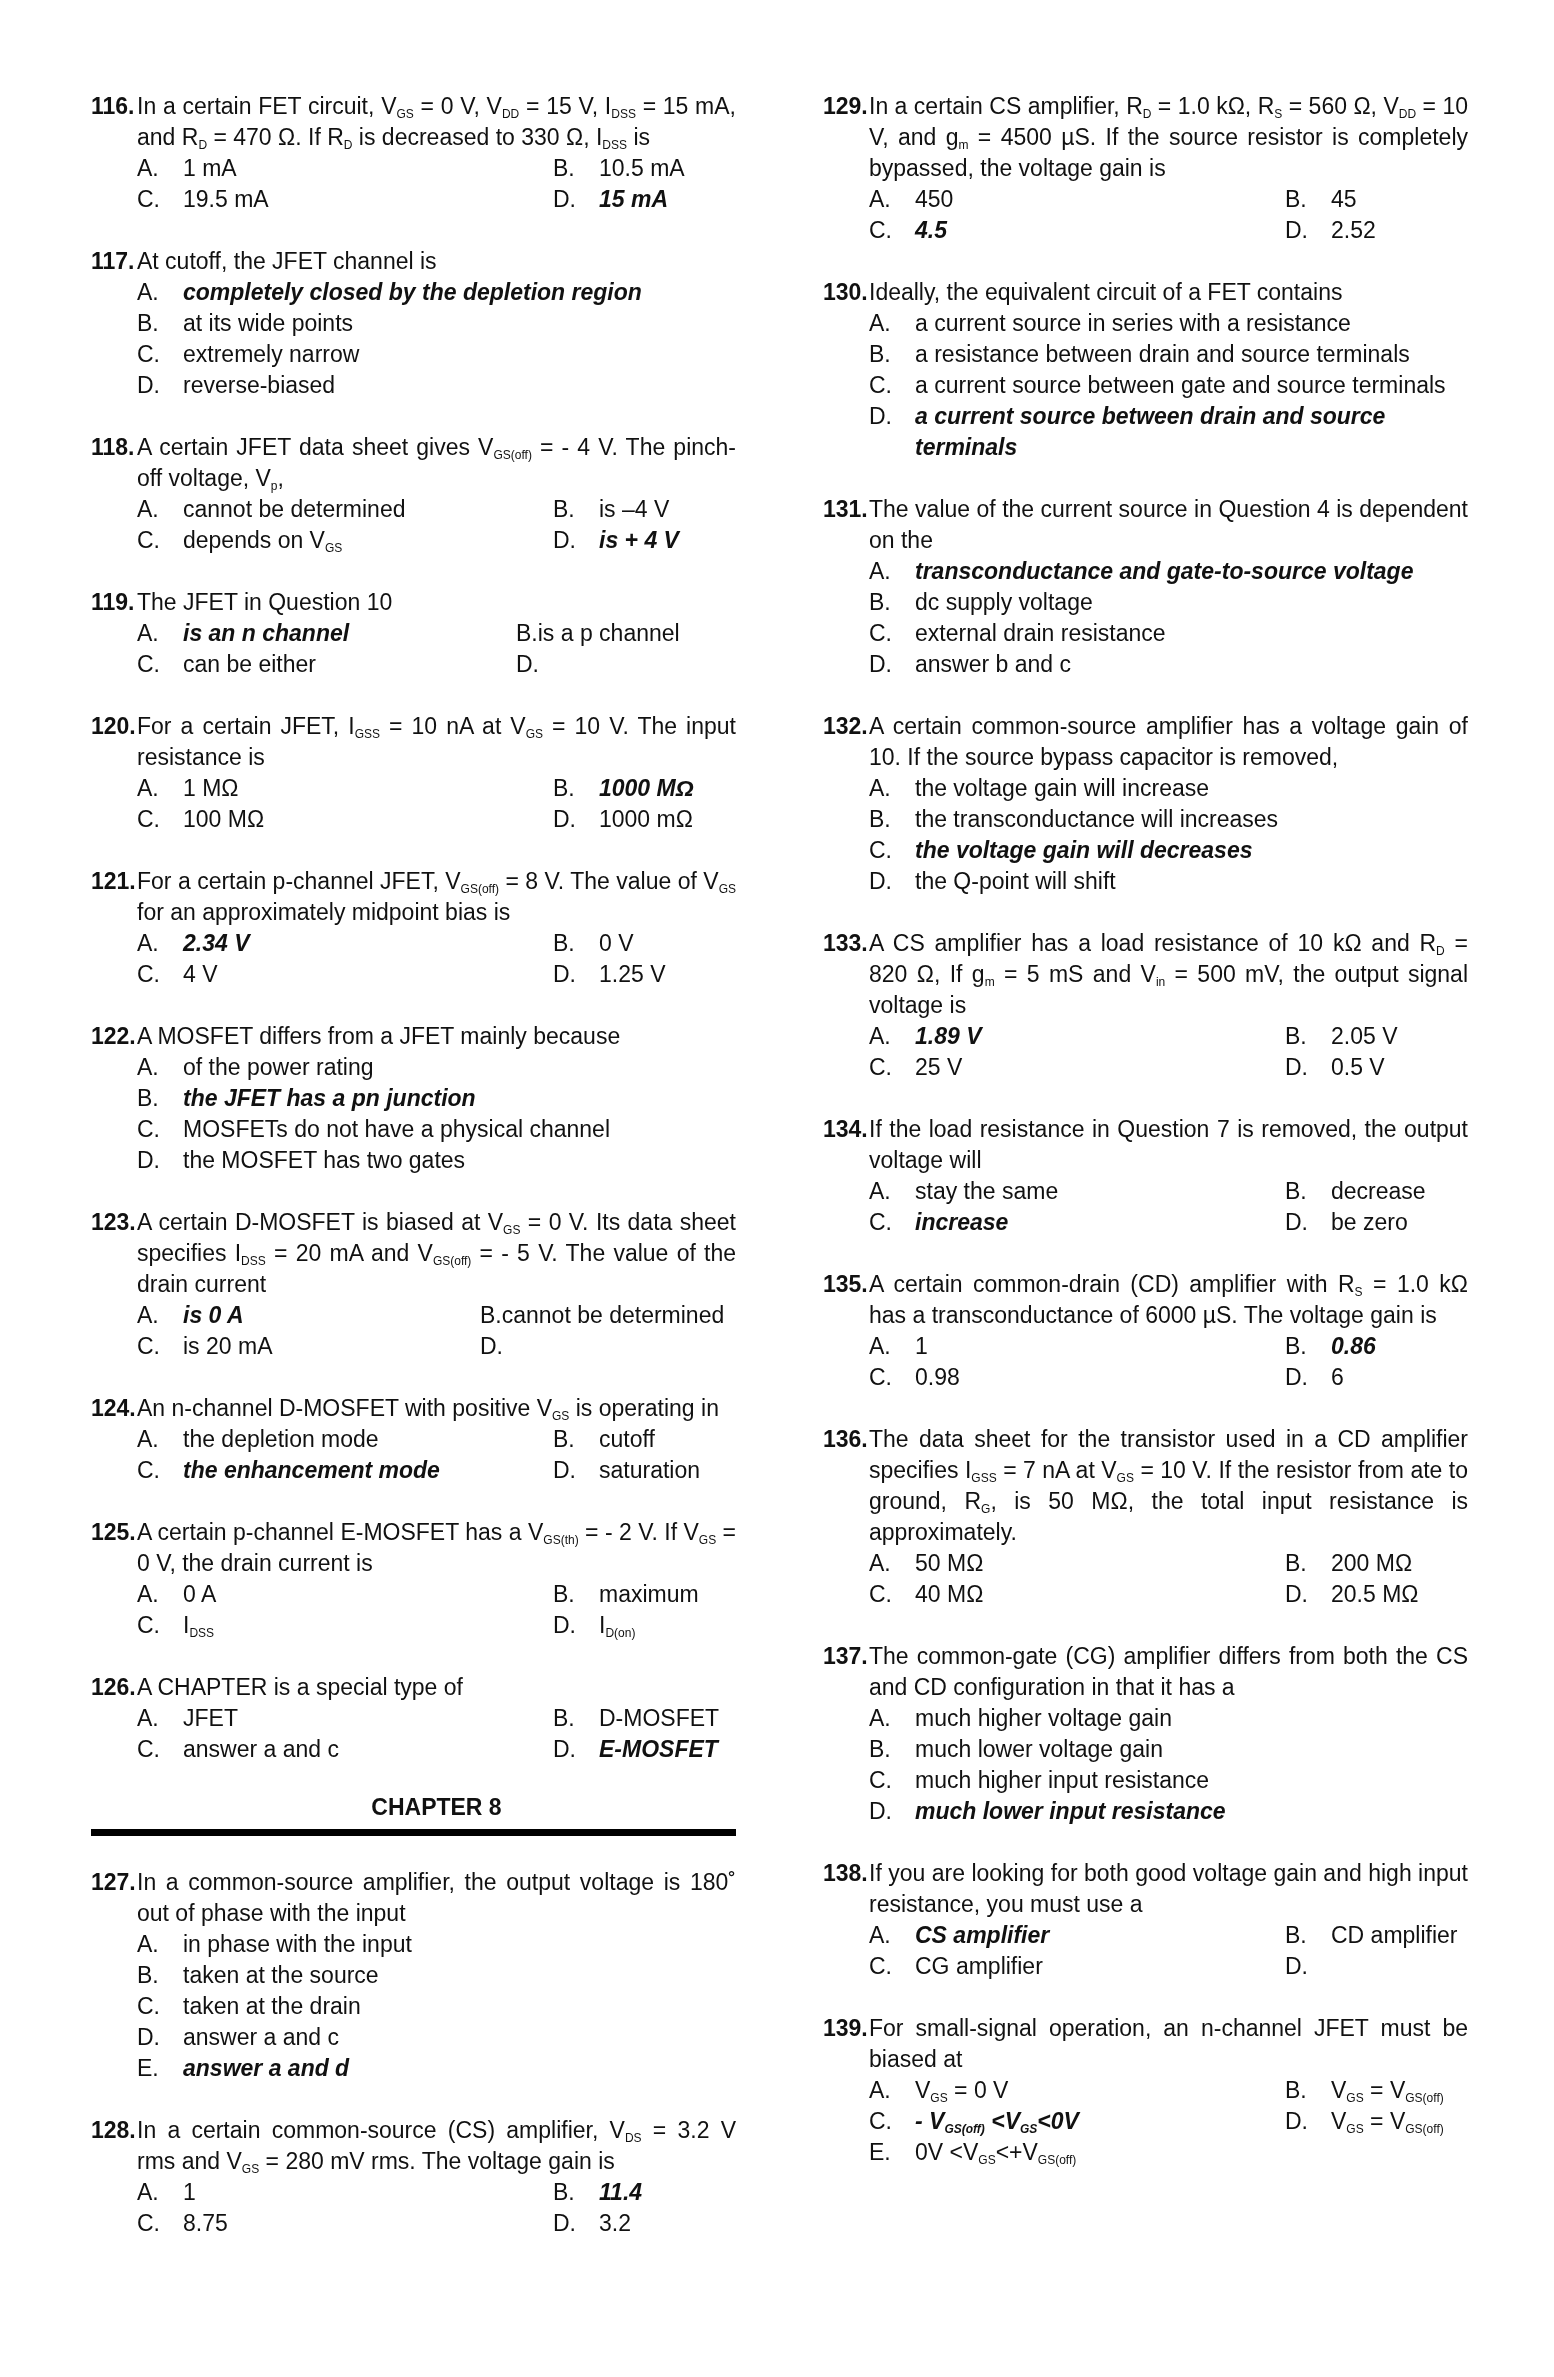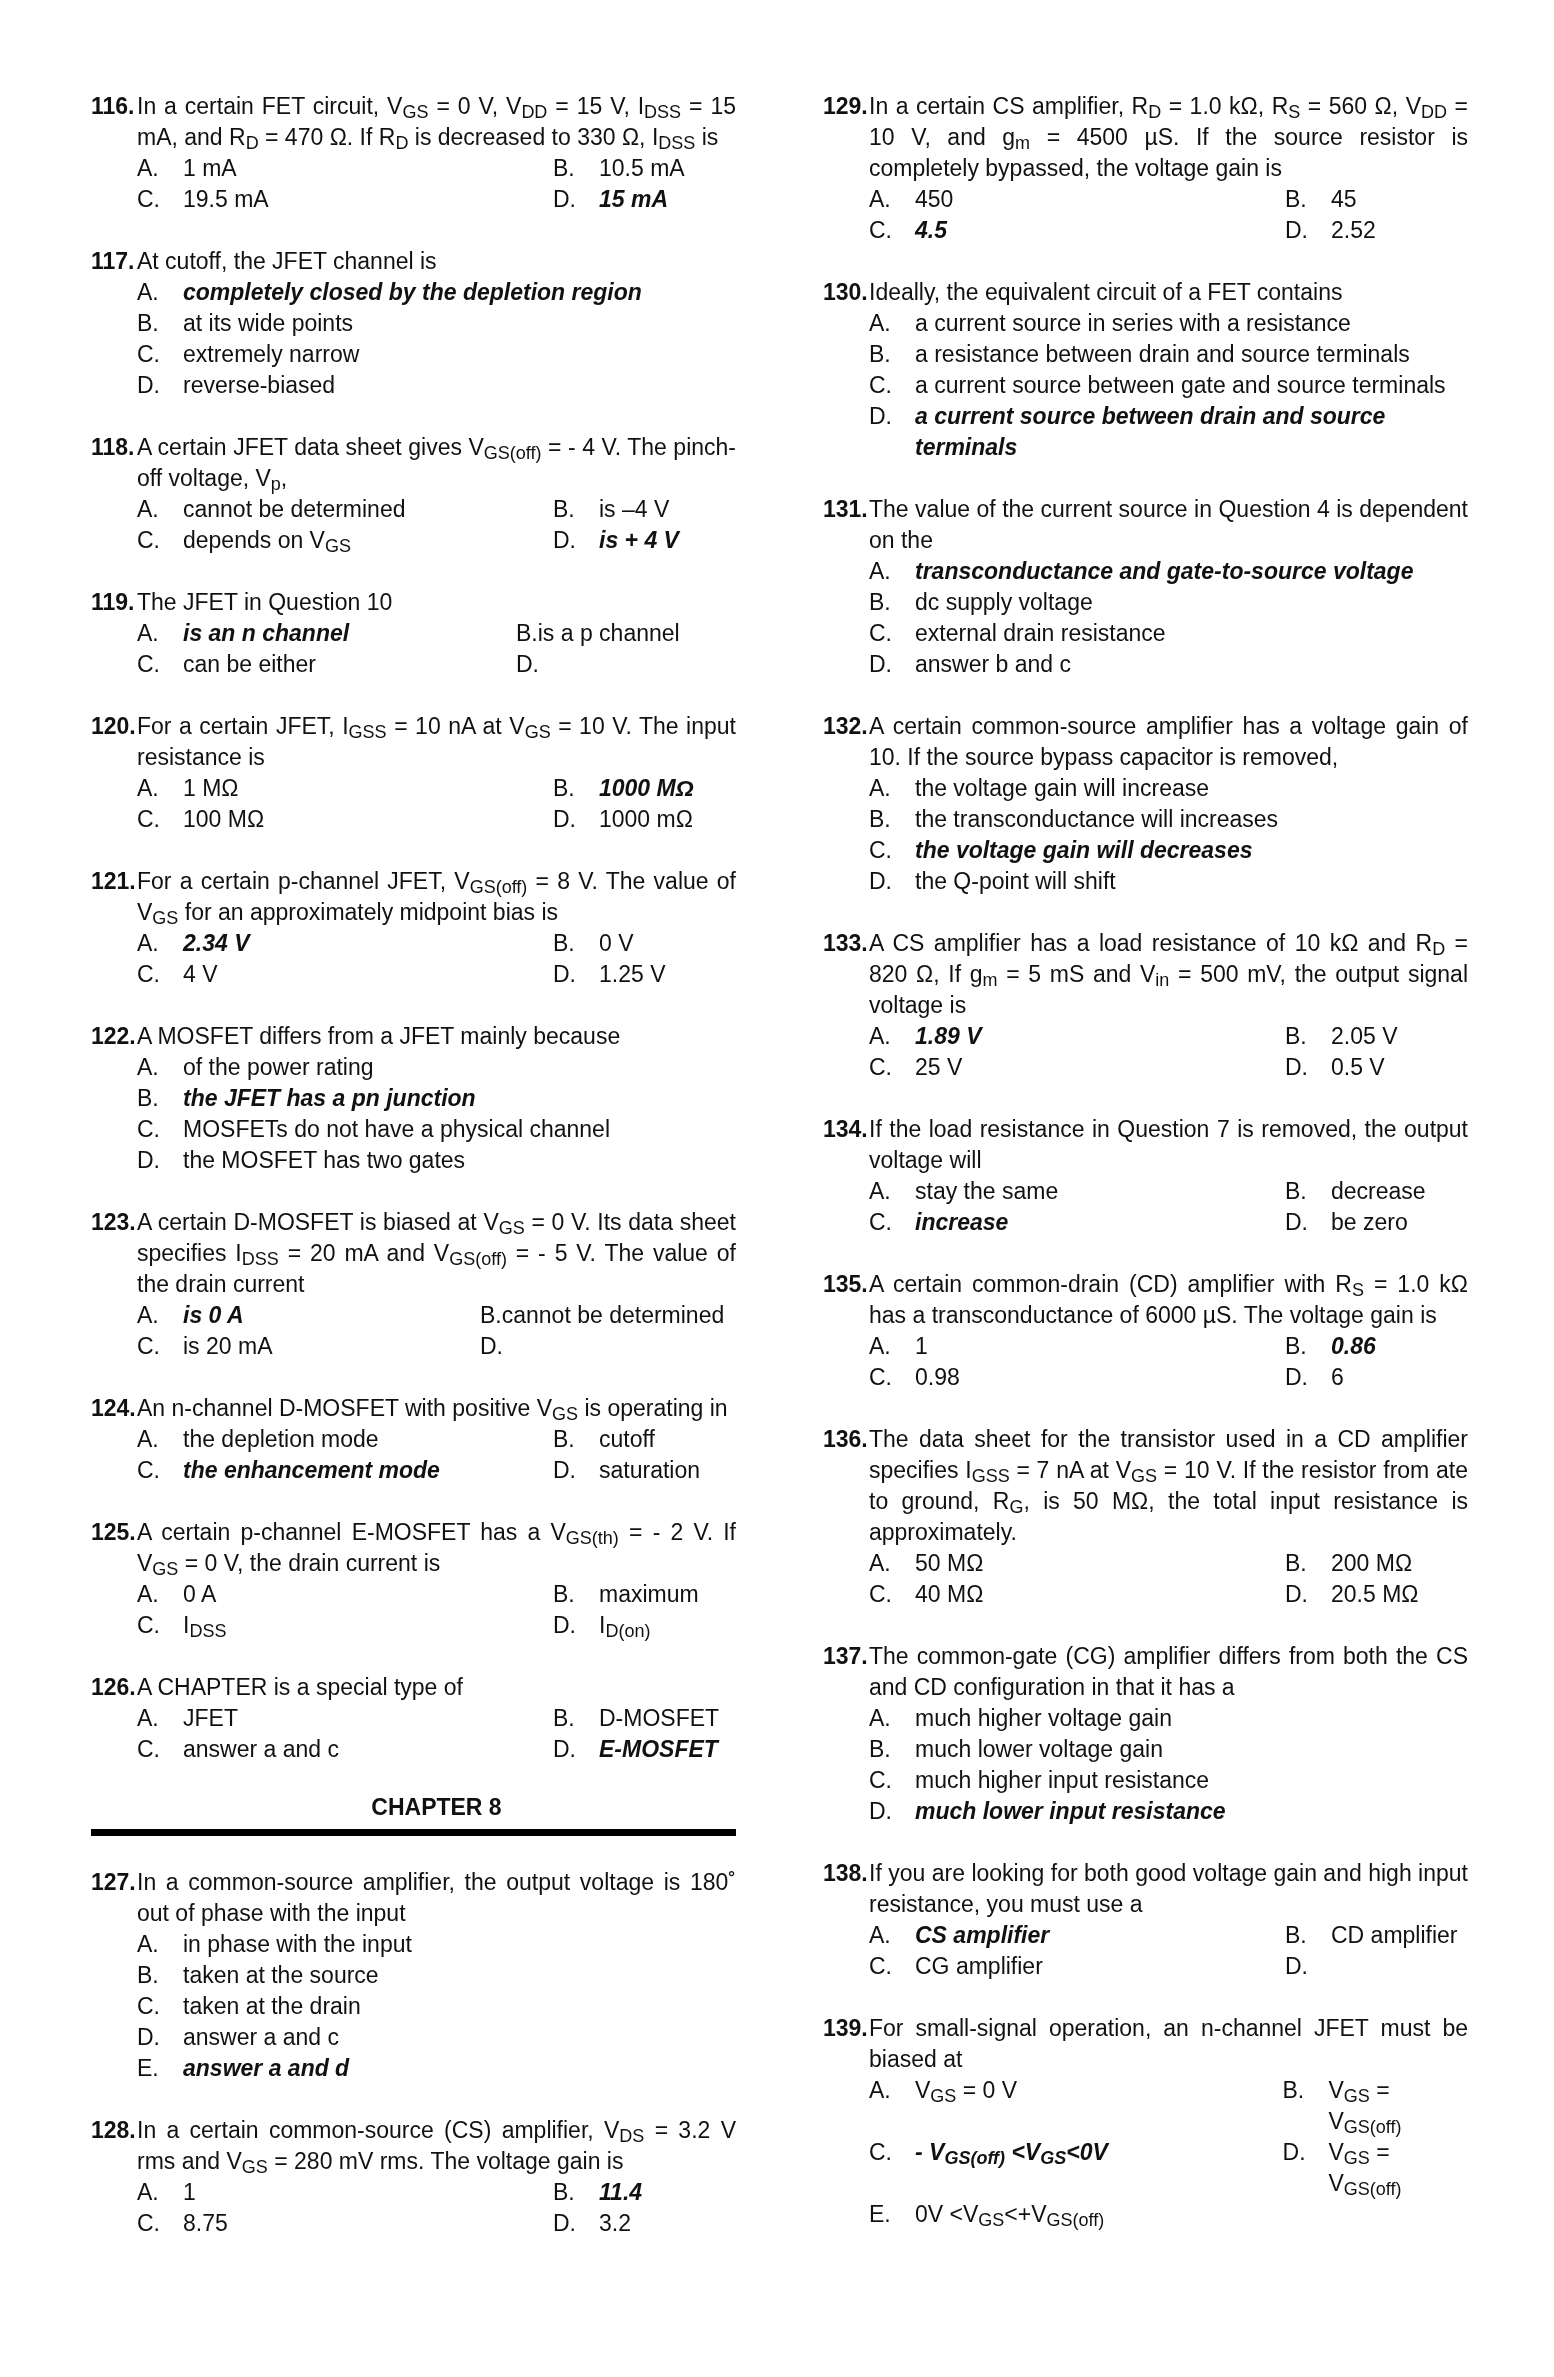--- a/index.html
+++ b/index.html
@@ -16,21 +16,21 @@
   .qnum { font-weight: bold; min-width: 46px; }
   .qtext { flex: 1; text-align: justify; }
   .opts { margin-left: 46px; }
   .opt-row { display: flex; line-height: 31px; }
   .opt { display: flex; }
   .opt.half { width: 416px; }
   .opt.half.second { width: auto; }
   .opt-letter { width: 46px; }
   .opt-text { flex: 1; }
   .b { font-weight: bold; font-style: italic; }
-  sub { font-size: 18px; vertical-align: -3.7px; line-height: 0; }
+  sub { font-size: 12px; vertical-align: -3.7px; line-height: 0; }
   .chapter { margin-left: 46px; font-weight: bold; line-height: 31px; margin-top: -3.7px; text-align: center; }
   .chapter-rule { height: 7.3px; background: #000; margin: 5.5px 0 31px 0; }
 </style>
 </head>
 <body>
 
 <div class="col left">
   <div>
       <div class="q">
         <div class="stem">

